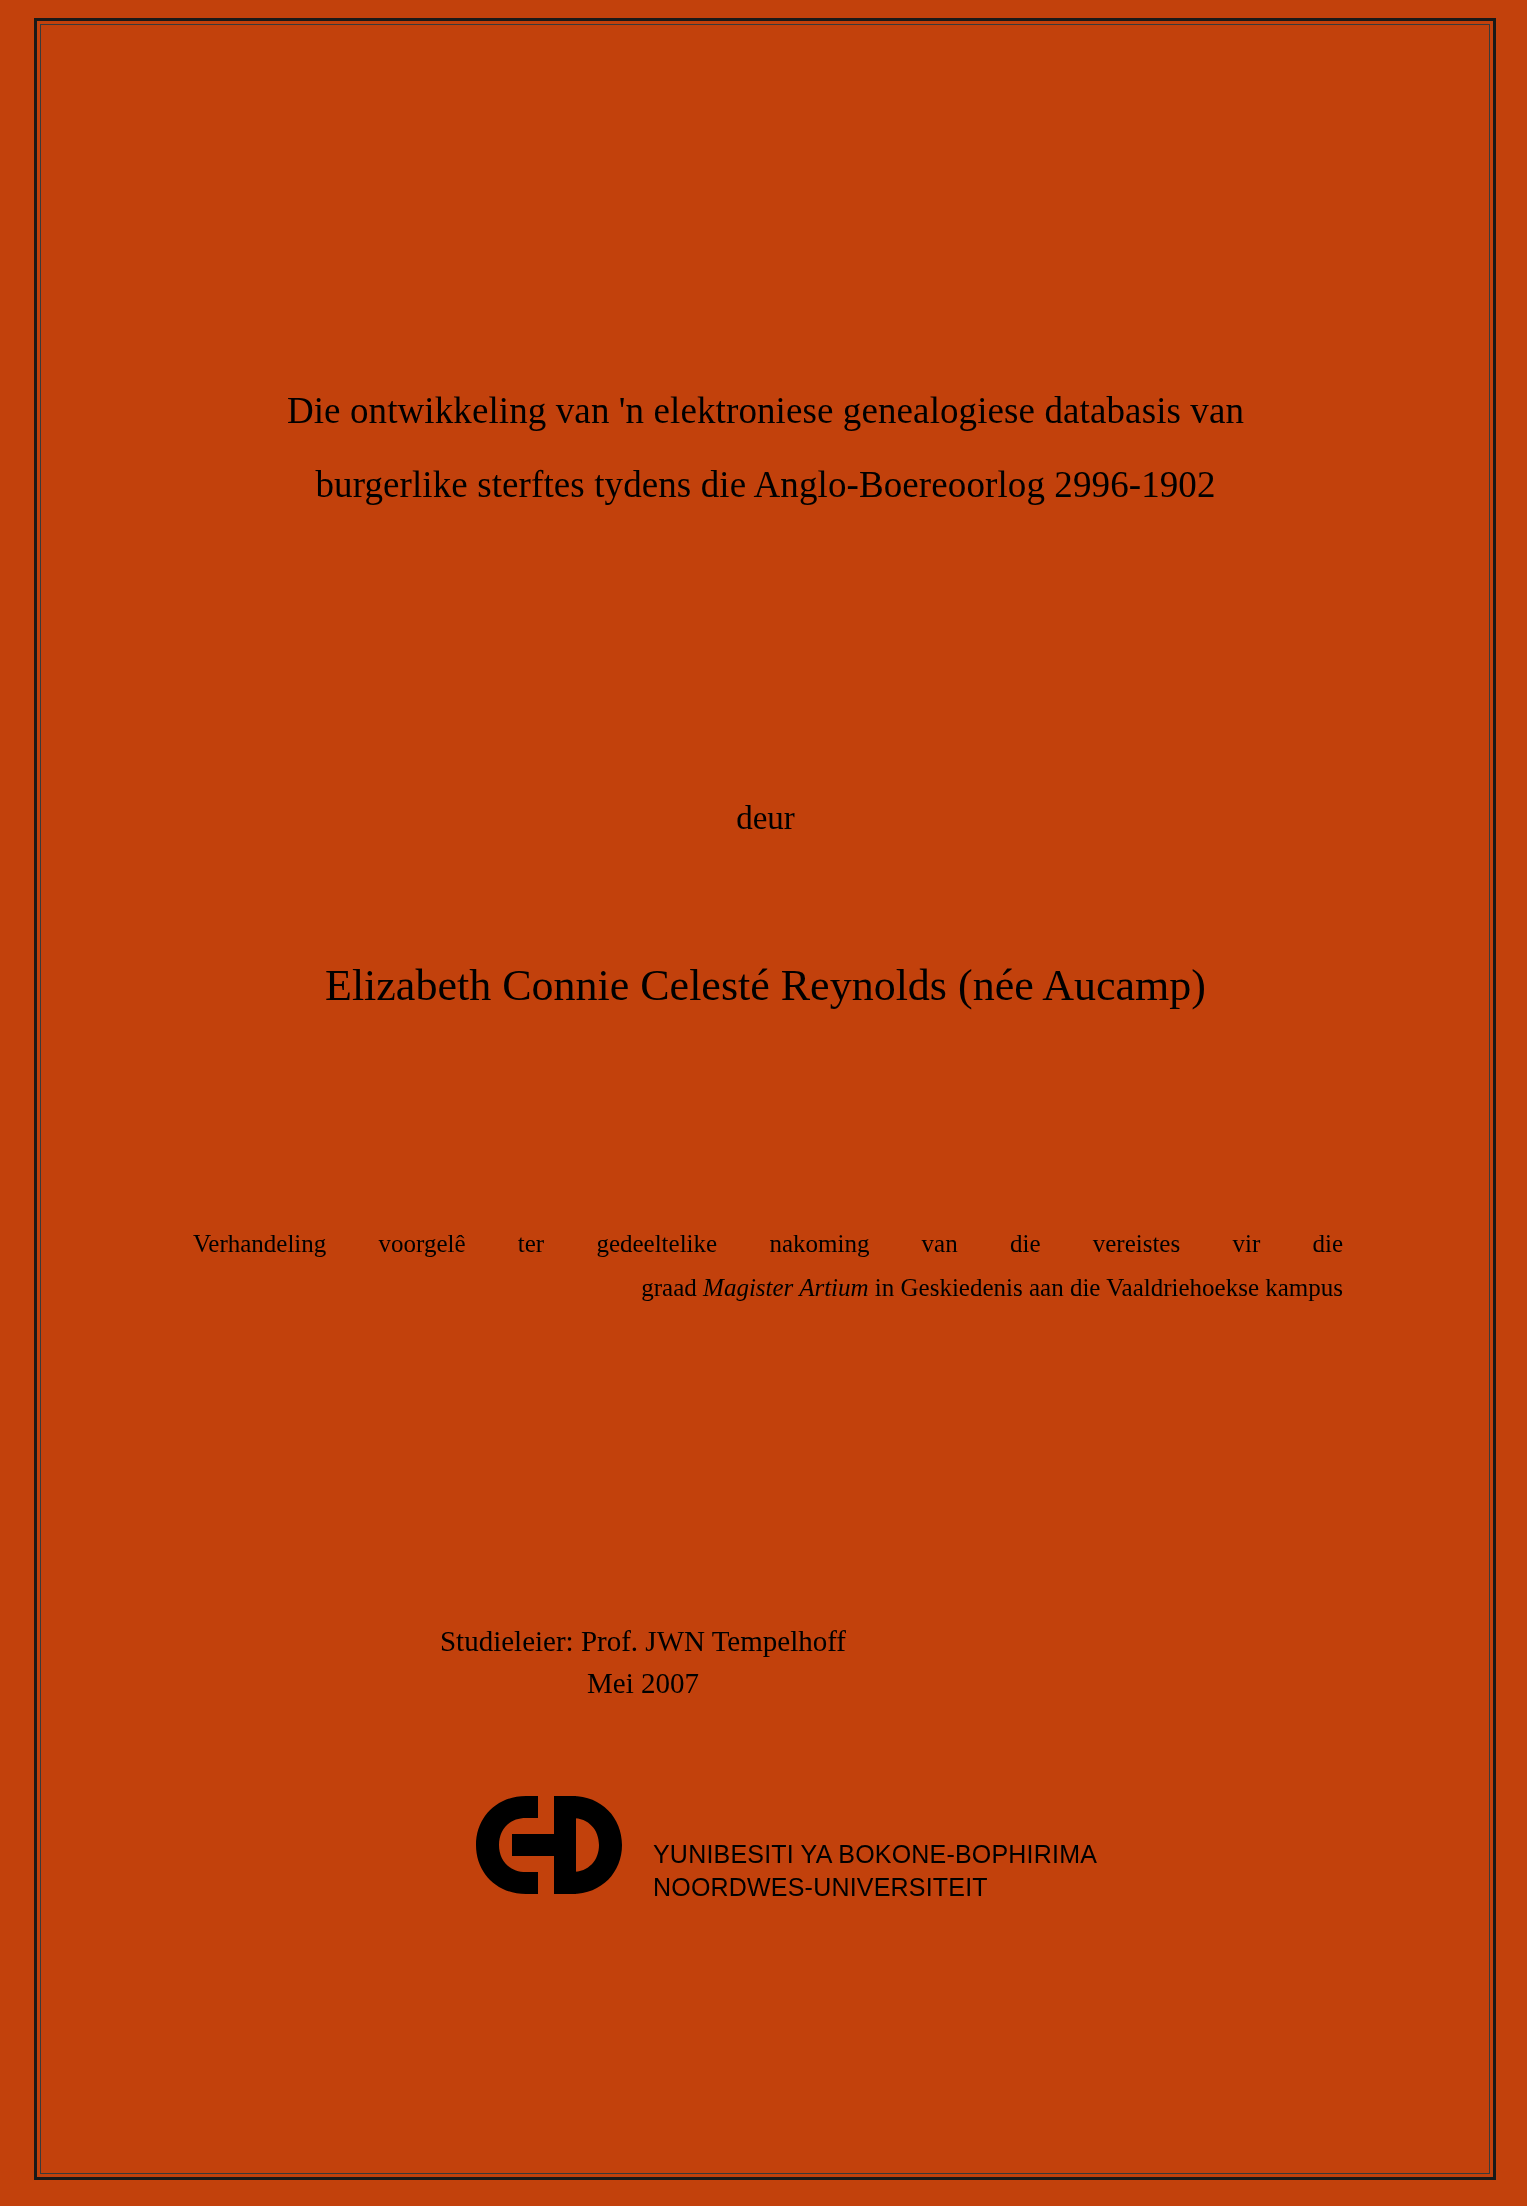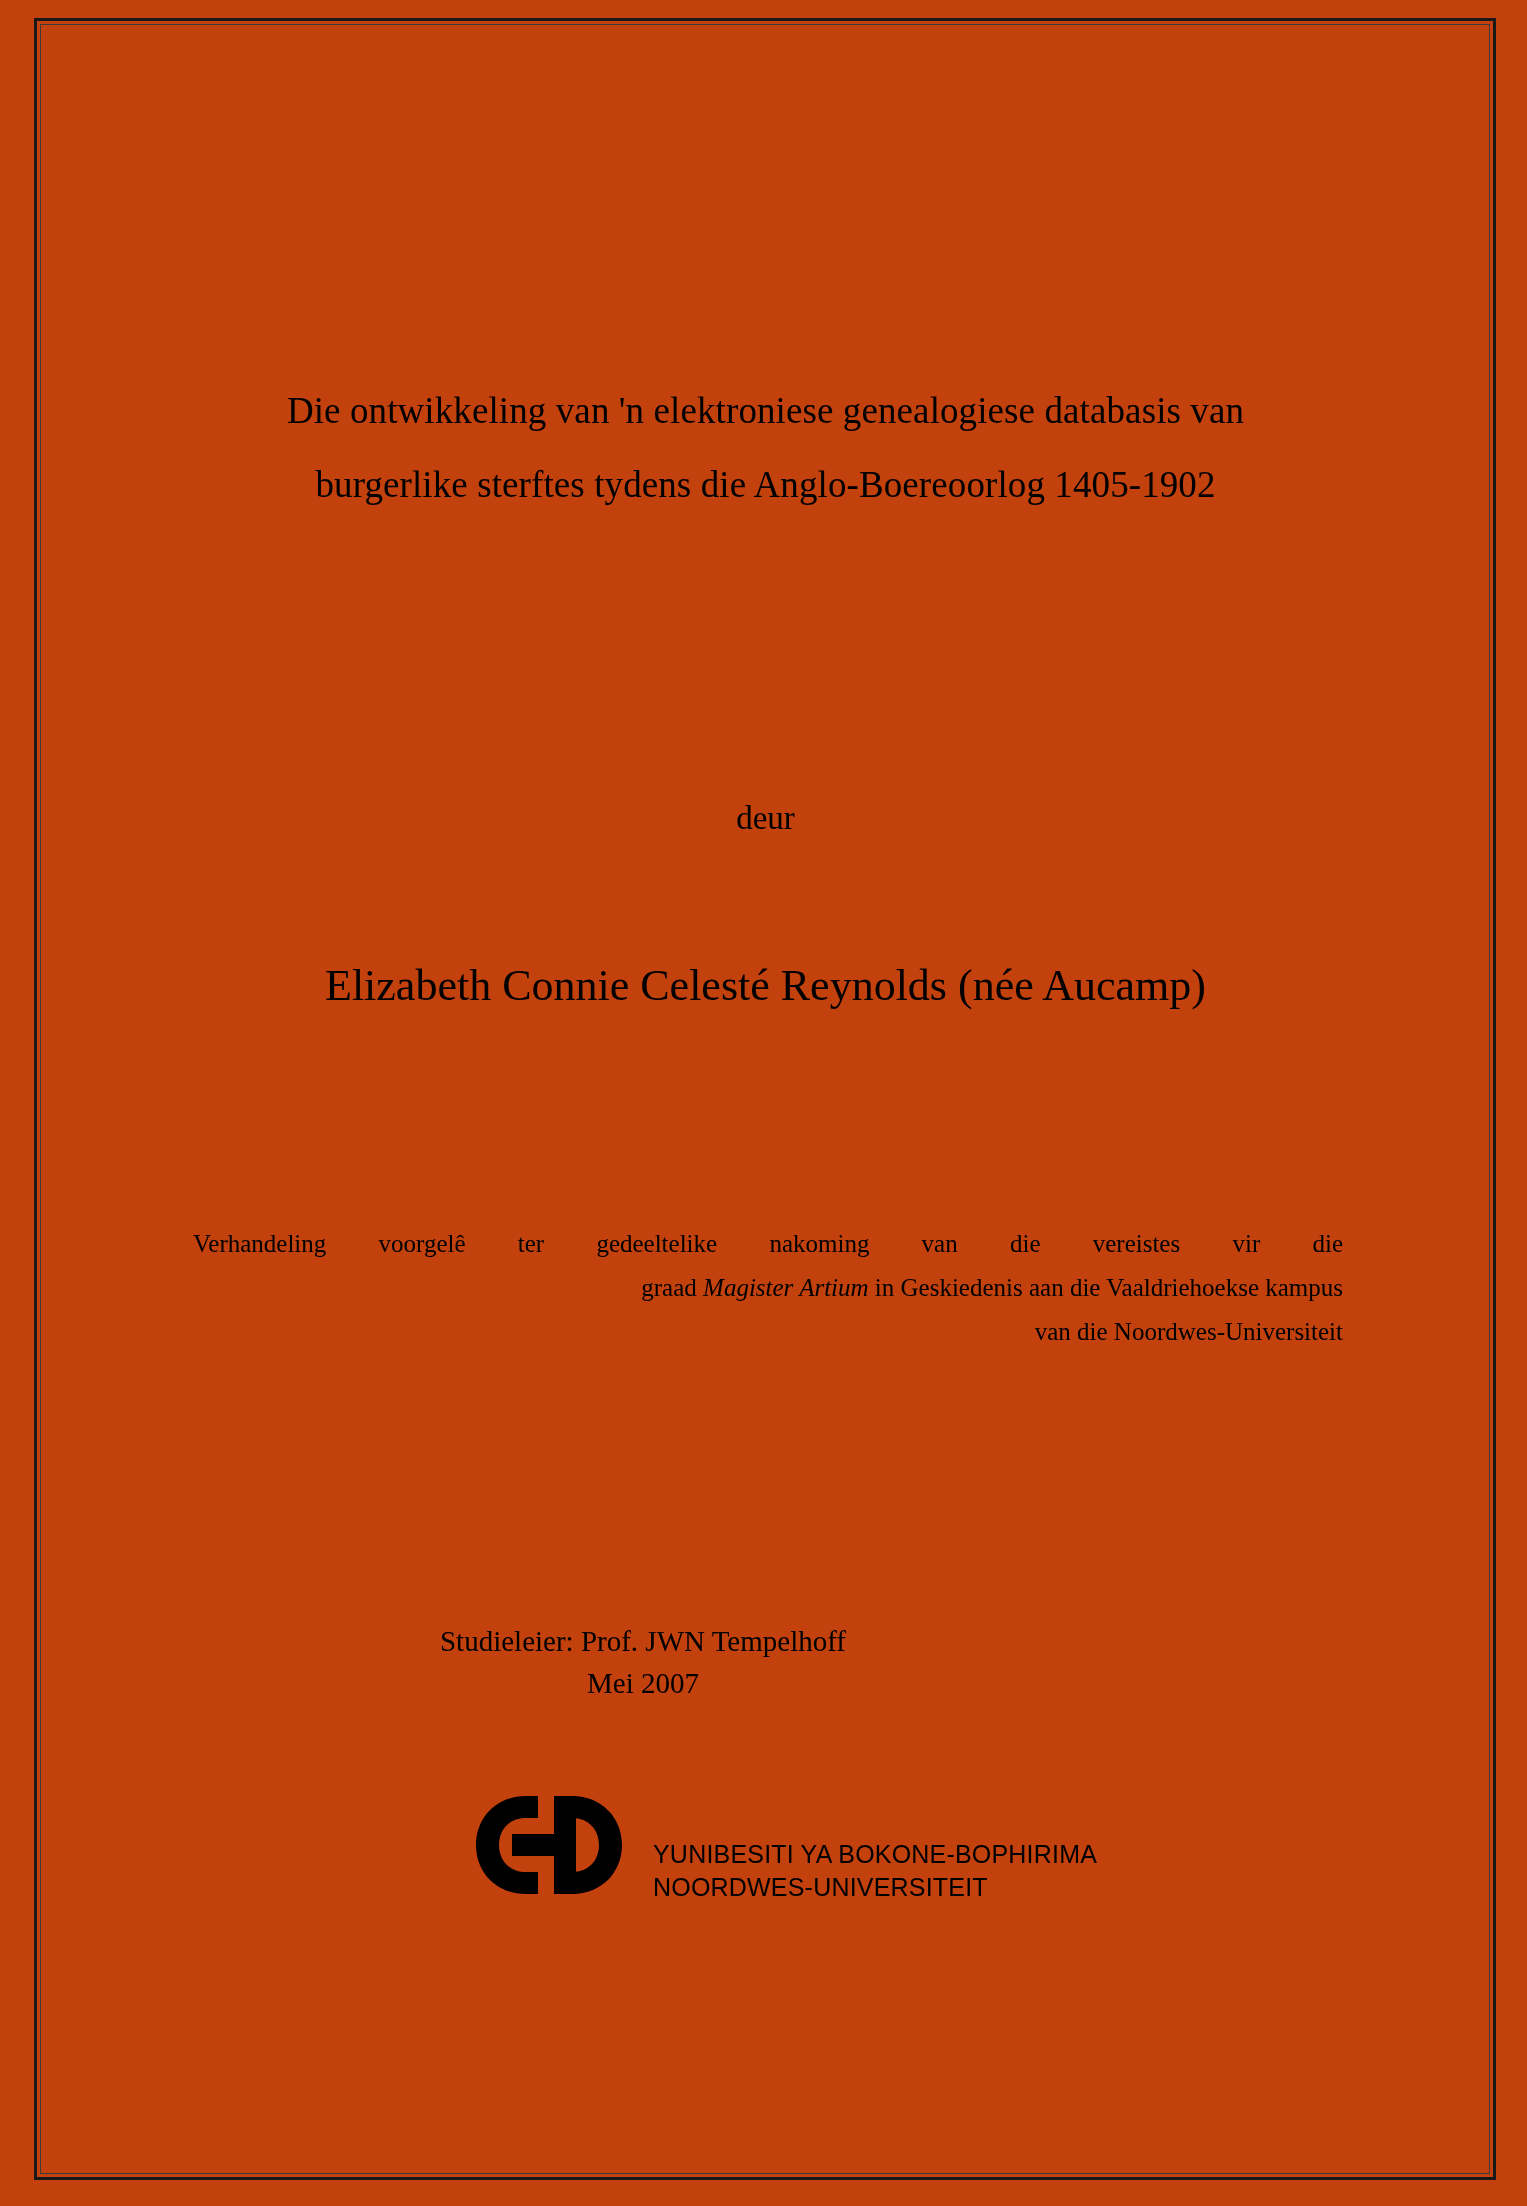--- a/index.html
+++ b/index.html
@@ -148,31 +148,30 @@
 
 <div class="page">
 
   <div class="scan-frame"></div>
   <div class="scan-frame-inner"></div>
 
   <div class="content">
 
     <div class="title-block">
       <div class="title-line">Die ontwikkeling van 'n elektroniese genealogiese databasis van</div>
-      <div class="title-line">burgerlike sterftes tydens die Anglo-Boereoorlog 1405-1902</div>
+      <div class="title-line">burgerlike sterftes tydens die Anglo-Boereoorlog 2996-1902</div>
     </div>
 
     <div class="deur">deur</div>
 
     <div class="author">Elizabeth Connie Celesté Reynolds (née Aucamp)</div>
 
     <div class="statement">
       <div class="just">Verhandeling voorgelê ter gedeeltelike nakoming van die vereistes vir die</div>
       <div class="plain"><span>graad </span><em>Magister Artium</em><span> in Geskiedenis aan die Vaaldriehoekse kampus</span></div>
-      <div class="plain">van die Noordwes-Universiteit</div>
     </div>
 
     <div class="supervisor-block">
       <div>Studieleier: Prof. JWN Tempelhoff</div>
       <div>Mei 2007</div>
     </div>
 
     <div class="logo-wrap">
       <svg class="logo-mark" viewBox="0 0 165 110">
         <path d="M58 6 C28 6 8 28 8 55 C8 82 28 104 58 104 L70 104 L70 82 L58 82 C41 82 31 70 31 55 C31 40 41 28 58 28 L70 28 L70 6 Z" fill="#000000"></path>

